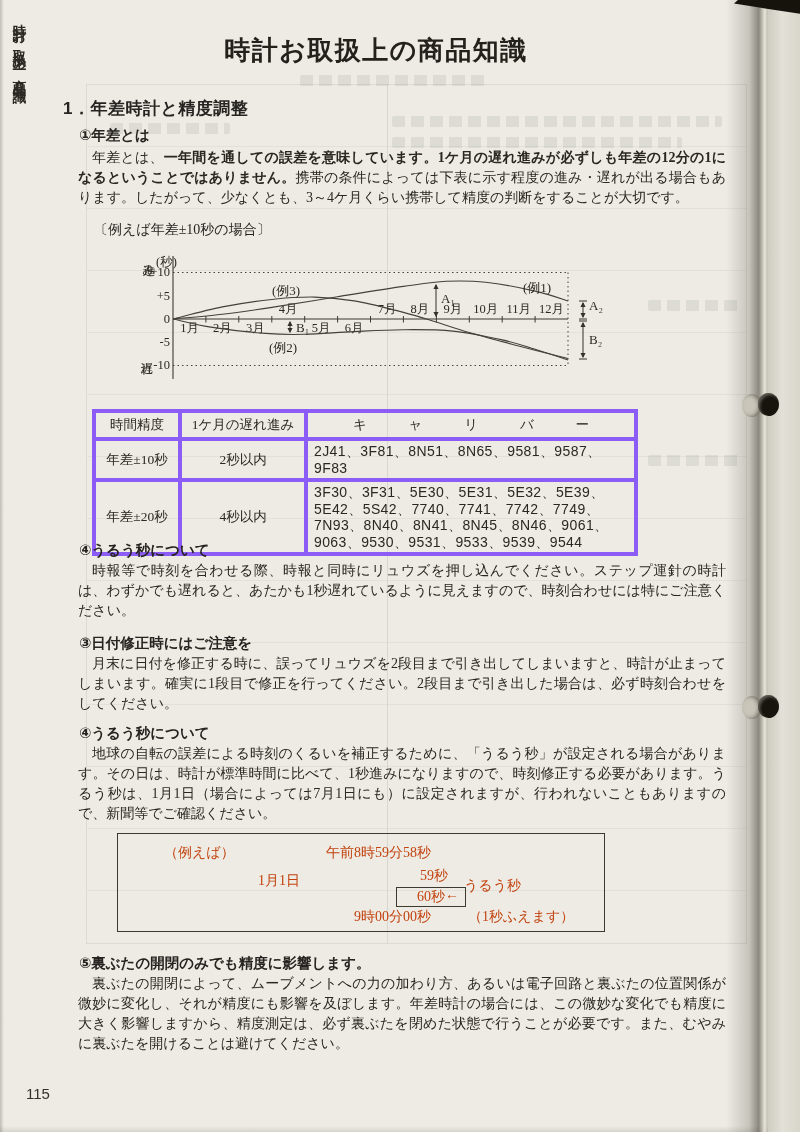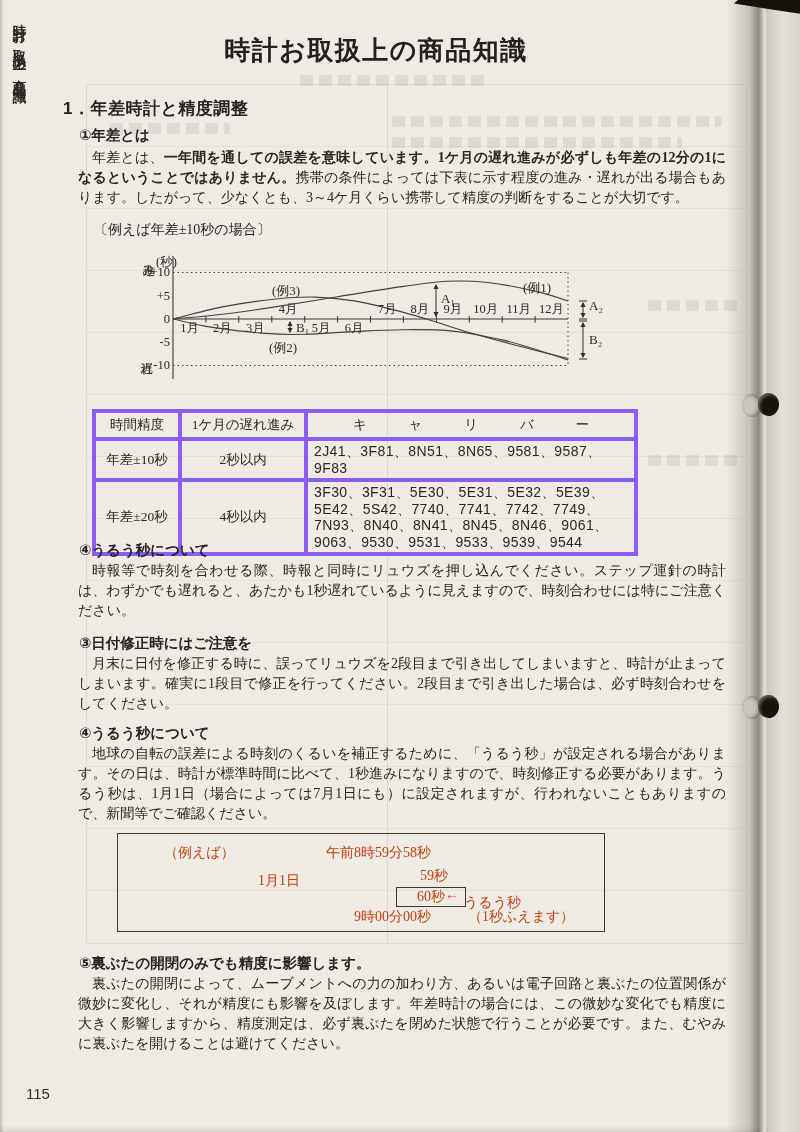--- a/index.html
+++ b/index.html
@@ -62,21 +62,21 @@
 
   
   .leap-box{position:absolute;top:833px;left:117px;width:486px;height:97px;border:1.5px solid #3c392f;font-size:14px;color:#c2410c;}
   .leap-box span{position:absolute;white-space:nowrap;}
   .lp-prefix{left:46px;top:10px;}
   .lp-date{left:140px;top:10px;margin-top:28px;}
   .lp-t1{left:208px;top:10px;}
   .lp-t2{left:302px;top:33px;}
   .lp-t3{left:278px;top:53px;border:1px solid #3c392f;padding:0 20px;}
   .lp-arrow{left:327px;top:53px;}
-  .lp-label{left:346px;top:60px;}
+  .lp-label{left:346px;top:43px;}
   .lp-t4{left:236px;top:74px;}
   .lp-note{left:350px;top:74px;}
 </style>
 </head>
 <body>
 
 <div class="scan">
 
   <div class="ghost-table"></div>
   <div class="g-blob" style="left:300px;top:75px;width:185px;"></div>

